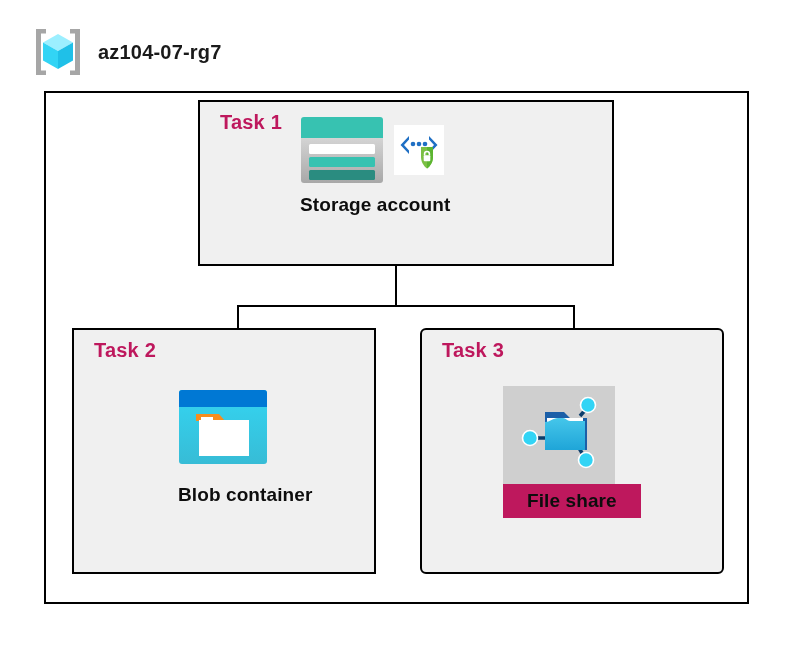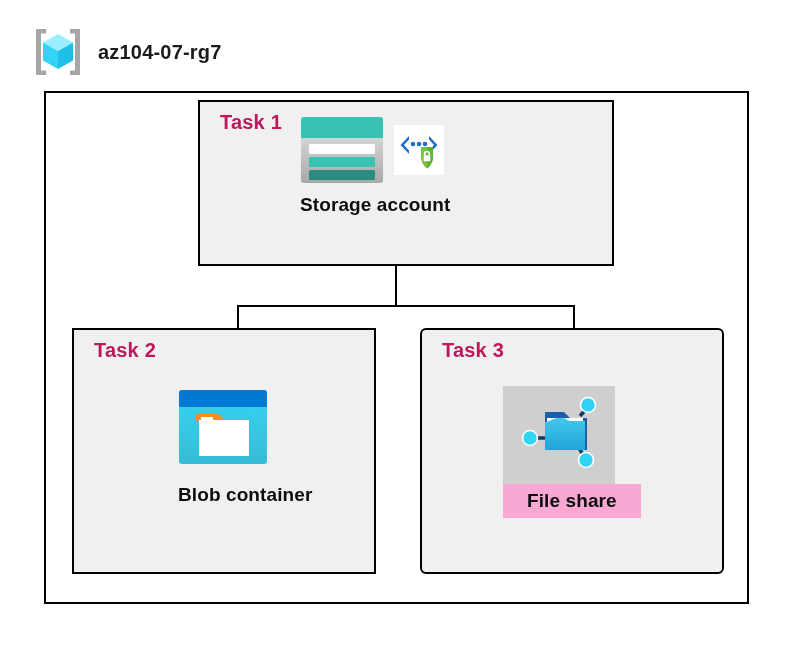--- a/index.html
+++ b/index.html
@@ -78,21 +78,21 @@
     align-items: flex-start;
   }
   .node-caption {
     font-size: 19px;
     font-weight: bold;
     color: #0d0d0d;
     white-space: nowrap;
     letter-spacing: 0.1px;
   }
   .node-caption.shaded {
-    background: #f9a8d4;
+    background: #be185d;
     padding: 6px 24px;
   }
 
   #node-storage { left: 300px; top: 116px; }
   #node-storage .icon-row {
     display: flex;
     align-items: center;
     gap: 10px;
     margin-bottom: 10px;
   }

